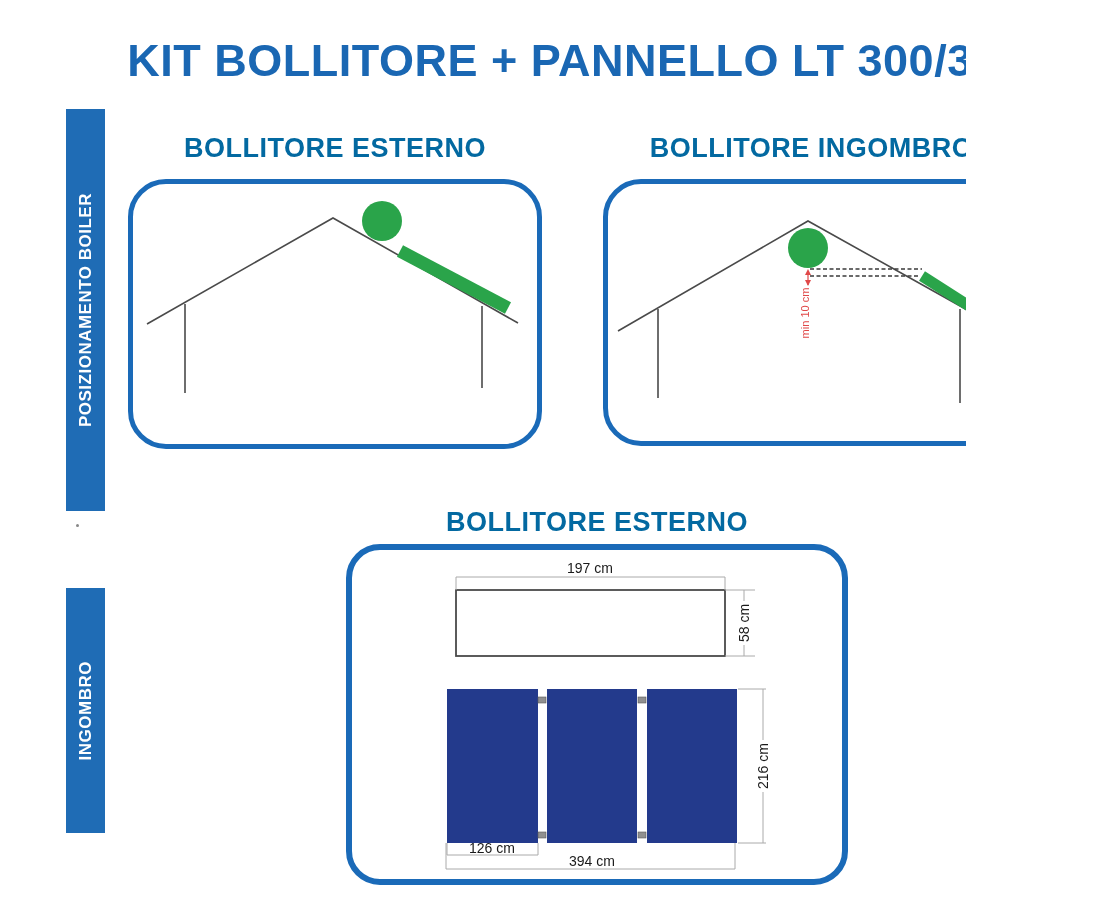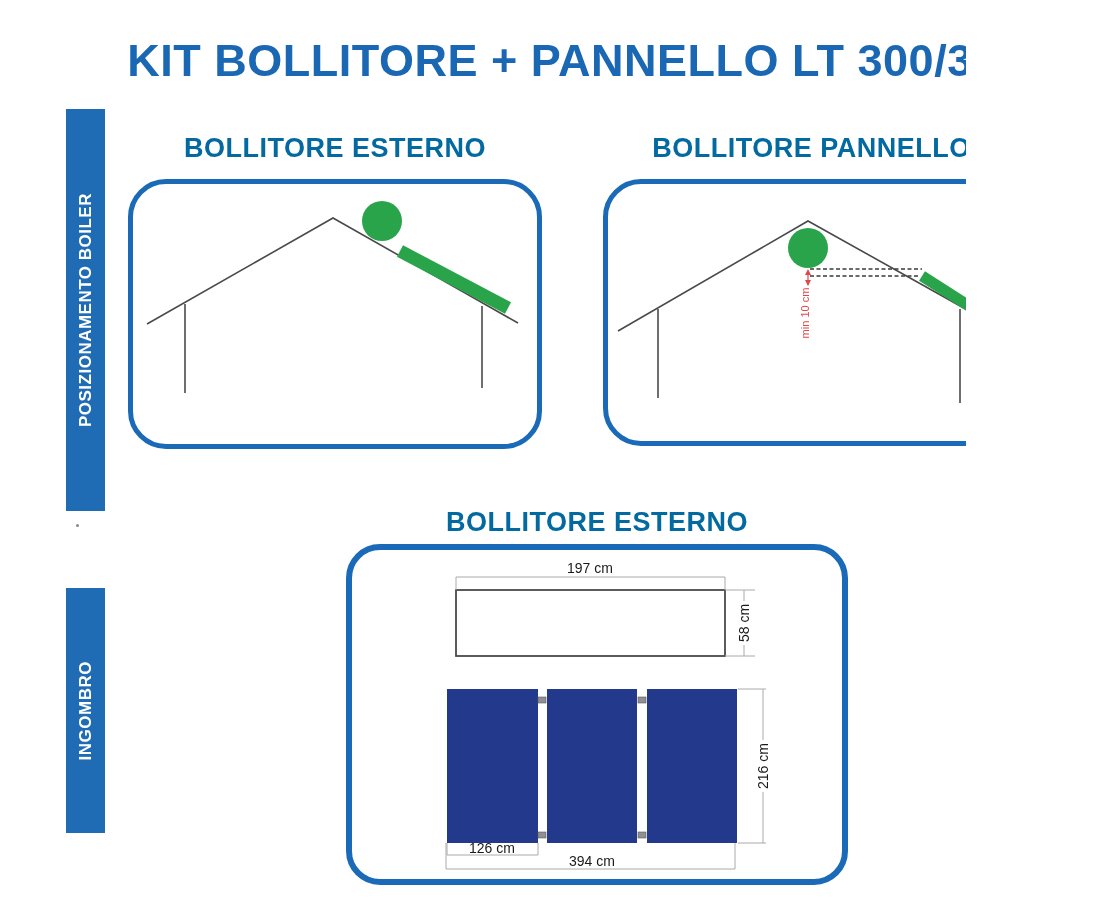--- a/index.html
+++ b/index.html
@@ -41,21 +41,21 @@
 
   <div class="sidebar-bar bar-pos">
     <span>POSIZIONAMENTO BOILER</span>
   </div>
   <div class="tiny-dot"></div>
   <div class="sidebar-bar bar-ing">
     <span>INGOMBRO</span>
   </div>
 
   <div class="section-heading h-ext1">BOLLITORE ESTERNO</div>
-  <div class="section-heading h-int1">BOLLITORE PANNELLO</div>
+  <div class="section-heading h-int1">BOLLITORE INGOMBRO</div>
   <div class="section-heading h-ext2">BOLLITORE ESTERNO</div>
 
   <div class="round-box box1"></div>
   <div class="round-box box2"></div>
   <div class="round-box box3"></div>
 
   <svg class="diagram-svg svg1" width="414" height="270" viewBox="0 0 414 270">
     <g stroke="#4a4a4a" stroke-width="1.6" fill="none">
       <polyline points="19,145 205,39 390,144"></polyline>
       <line x1="57" y1="125" x2="57" y2="214"></line>

